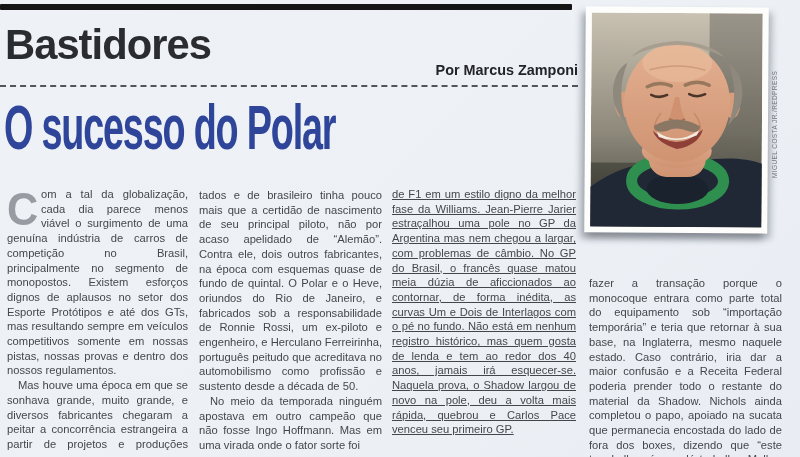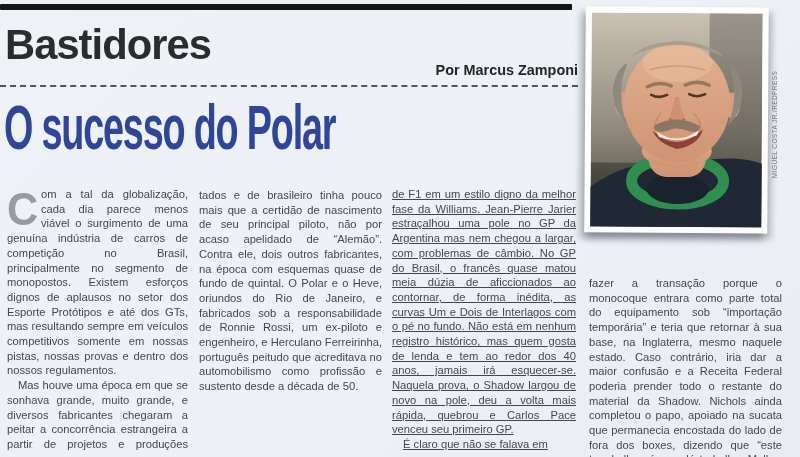--- a/index.html
+++ b/index.html
@@ -116,24 +116,24 @@
 
   <div class="photo-credit">MIGUEL COSTA JR./REDPRESS</div>
 
   <div class="col col-1">
     <p><span class="dropcap">C</span><span>om a tal da globalização, cada dia parece menos viável o surgimento de uma genuína indústria de carros de competição no Brasil, principalmente no segmento de monopostos. Existem esforços dignos de aplausos no setor dos Esporte Protótipos e até dos GTs, mas resultando sempre em veículos competitivos somente em nossas pistas, nossas provas e dentro dos nossos regulamentos.</span></p>
     <p>Mas houve uma época em que se sonhava grande, muito grande, e diversos fabricantes chegaram a peitar a concorrência estrangeira a partir de projetos e produções totalmente “made in Brazil”. Um</p>
   </div>
 
   <div class="col col-2">
     <p>tados e de brasileiro tinha pouco mais que a certidão de nascimento de seu principal piloto, não por acaso apelidado de “Alemão”. Contra ele, dois outros fabricantes, na época com esquemas quase de fundo de quintal. O Polar e o Heve, oriundos do Rio de Janeiro, e fabricados sob a responsabilidade de Ronnie Rossi, um ex-piloto e engenheiro, e Herculano Ferreirinha, português peitudo que acreditava no automobilismo como profissão e sustento desde a década de 50.</p>
+    <p>No meio da temporada ninguém apostava em outro campeão que não fosse Ingo Hoffmann. Mas em uma virada onde o fator sorte foi</p>
   </div>
 
   <div class="col col-3">
     <p>de F1 em um estilo digno da melhor fase da Williams. Jean-Pierre Jarier estraçalhou uma pole no GP da Argentina mas nem chegou a largar, com problemas de câmbio. No GP do Brasil, o francês quase matou meia dúzia de aficcionados ao contornar, de forma inédita, as curvas Um e Dois de Interlagos com o pé no fundo. Não está em nenhum registro histórico, mas quem gosta de lenda e tem ao redor dos 40 anos, jamais irá esquecer-se. Naquela prova, o Shadow largou de novo na pole, deu a volta mais rápida, quebrou e Carlos Pace venceu seu primeiro GP.</p>
-    <p>É claro que não se falava em</p>
   </div>
 
   <div class="col col-4">
     <p>fazer a transação porque o monocoque entrara como parte total do equipamento sob “importação temporária” e teria que retornar à sua base, na Inglaterra, mesmo naquele estado. Caso contrário, iria dar a maior confusão e a Receita Federal poderia prender todo o restante do material da Shadow. Nichols ainda completou o papo, apoiado na sucata que permanecia encostada do lado de fora dos boxes, dizendo que “este trambolho só nos dá trabalho. Melhor que sumisse porque</p>
   </div>
 
 </div>
 
 </body></html>

